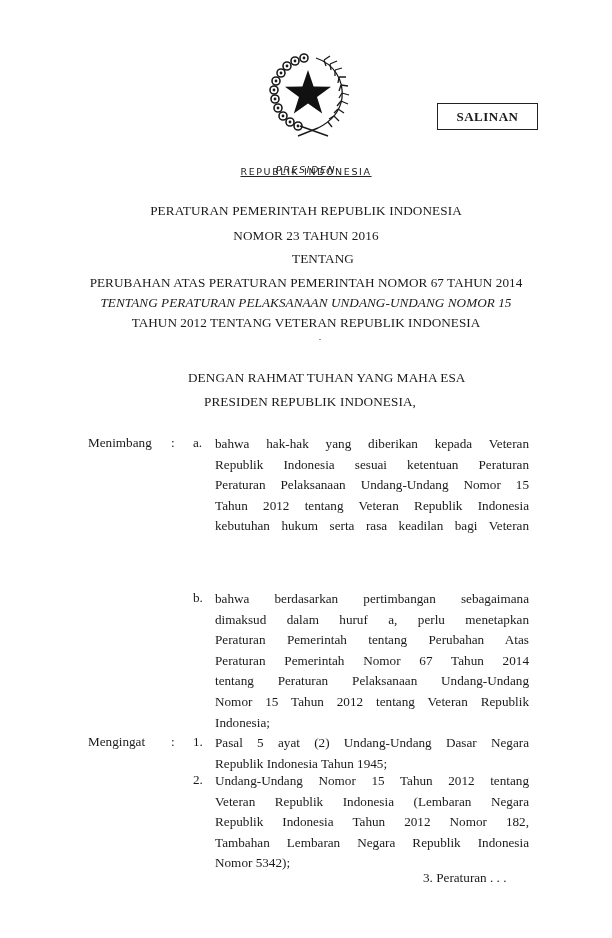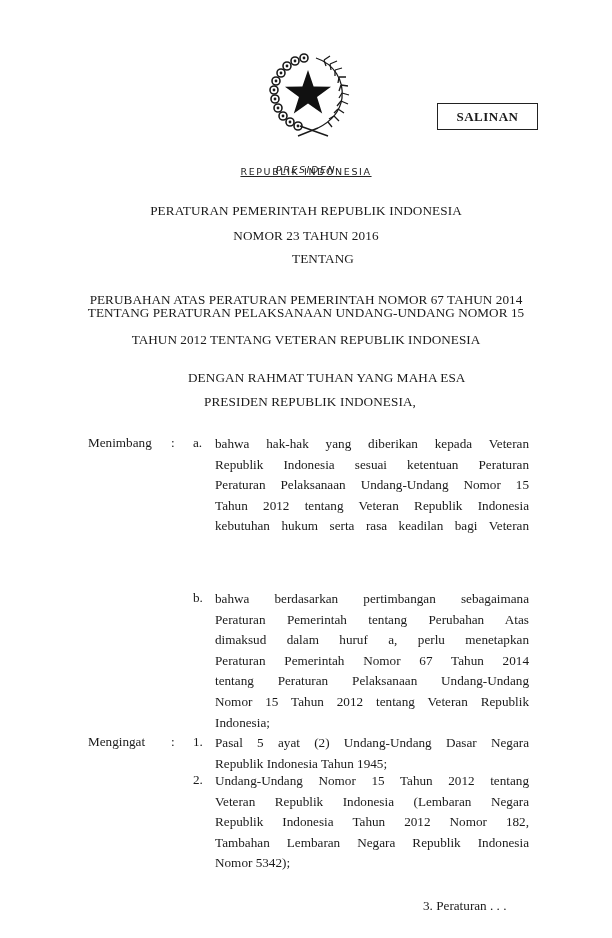--- a/index.html
+++ b/index.html
@@ -16,21 +16,21 @@
     border: 1.5px solid #222; box-sizing: border-box;
     font-family: "Liberation Serif", serif; font-weight: bold;
     font-size: 13px; letter-spacing: 0.5px;
     display: flex; align-items: center; justify-content: center;
   }
   .presiden-head {
     font-family: "DejaVu Sans", sans-serif; font-size: 9.5px;
     letter-spacing: 1.6px; color: #222;
   }
   .title { font-size: 13.2px; letter-spacing: 0.1px; }
-  .title-long { font-size: 13.2px; letter-spacing: 0.05px; margin-top: 17px; }
+  .title-long { font-size: 13.2px; letter-spacing: 0.05px; }
   .dot-mark { left: 319px; top: 339px; width: 2px; height: 1px; background: #999; }
   .label { font-size: 13.2px; }
   .para {
     position: absolute; left: 215px; width: 314px;
     font-size: 13.2px; line-height: 20.6px; text-align: justify;
     text-align-last: left;
   }
   .para.justify-lines span.ln {
     display: block; text-align: justify; text-align-last: justify;
   }
@@ -87,21 +87,21 @@
 
 <div class="abs salinan">SALINAN</div>
 
 <div class="center presiden-head" style="top:164px;font-style:italic;">PRESIDEN</div>
 <div class="center presiden-head" style="top:166px;text-decoration:underline;">REPUBLIK INDONESIA</div>
 
 <div class="center title" style="top:203px;">PERATURAN PEMERINTAH REPUBLIK INDONESIA</div>
 <div class="center title" style="top:228px;">NOMOR 23 TAHUN 2016</div>
 <div class="center title" style="top:251px;margin-left:17px;">TENTANG</div>
 <div class="center title-long" style="top:275px;">PERUBAHAN ATAS PERATURAN PEMERINTAH NOMOR 67 TAHUN 2014</div>
-<div class="center title-long" style="top:288px;">TENTANG PERATURAN PELAKSANAAN UNDANG-UNDANG NOMOR 15</div>
+<div class="center title-long" style="top:295px;font-style:italic;">TENTANG PERATURAN PELAKSANAAN UNDANG-UNDANG NOMOR 15</div>
 <div class="center title-long" style="top:315px;">TAHUN 2012 TENTANG VETERAN REPUBLIK INDONESIA</div>
 
 <div class="abs dot-mark"></div>
 
 <div class="abs title" style="left:176px; top:370px;margin-left:12px;">DENGAN RAHMAT TUHAN YANG MAHA ESA</div>
 <div class="abs title" style="left:204px; top:394px;">PRESIDEN REPUBLIK INDONESIA,</div>
 
 <div class="abs label" style="left:88px; top:435px;">Menimbang</div>
 <div class="abs label" style="left:171px; top:435px;">:</div>
 
@@ -110,22 +110,22 @@
   <span class="ln">bahwa hak-hak yang diberikan kepada Veteran</span>
   <span class="ln">Republik Indonesia sesuai ketentuan Peraturan</span>
   <span class="ln">Peraturan Pelaksanaan Undang-Undang Nomor 15</span>
   <span class="ln">Tahun 2012 tentang Veteran Republik Indonesia</span>
   <span class="ln">kebutuhan hukum serta rasa keadilan bagi Veteran</span>
 </div>
 
 <div class="marker" style="left:193px; top:590px;">b.</div>
 <div class="para justify-lines" style="top:589px;">
   <span class="ln">bahwa berdasarkan pertimbangan sebagaimana</span>
+  <span class="ln">dimaksud dalam huruf a, perlu menetapkan</span>
   <span class="ln">Peraturan Pemerintah tentang Perubahan Atas</span>
-  <span class="ln">dimaksud dalam huruf a, perlu menetapkan</span>
   <span class="ln">Peraturan Pemerintah Nomor 67 Tahun 2014</span>
   <span class="ln">tentang Peraturan Pelaksanaan Undang-Undang</span>
   <span class="ln">Nomor 15 Tahun 2012 tentang Veteran Republik</span>
   <span class="ln last">Indonesia;</span>
 </div>
 
 <div class="abs label" style="left:88px; top:734px;">Mengingat</div>
 <div class="abs label" style="left:171px; top:734px;">:</div>
 
 <div class="marker" style="left:193px; top:734px;">1.</div>
@@ -136,13 +136,13 @@
 
 <div class="marker" style="left:193px; top:772px;">2.</div>
 <div class="para justify-lines" style="top:771px;">
   <span class="ln">Undang-Undang Nomor 15 Tahun 2012 tentang</span>
   <span class="ln">Veteran Republik Indonesia (Lembaran Negara</span>
   <span class="ln">Republik Indonesia Tahun 2012 Nomor 182,</span>
   <span class="ln">Tambahan Lembaran Negara Republik Indonesia</span>
   <span class="ln last">Nomor 5342);</span>
 </div>
 
-<div class="abs label" style="left:423px; top:870px;margin-top:28px;">3. Peraturan . . .</div>
+<div class="abs label" style="left:423px; top:870px;">3. Peraturan . . .</div>
 
 </body></html>

